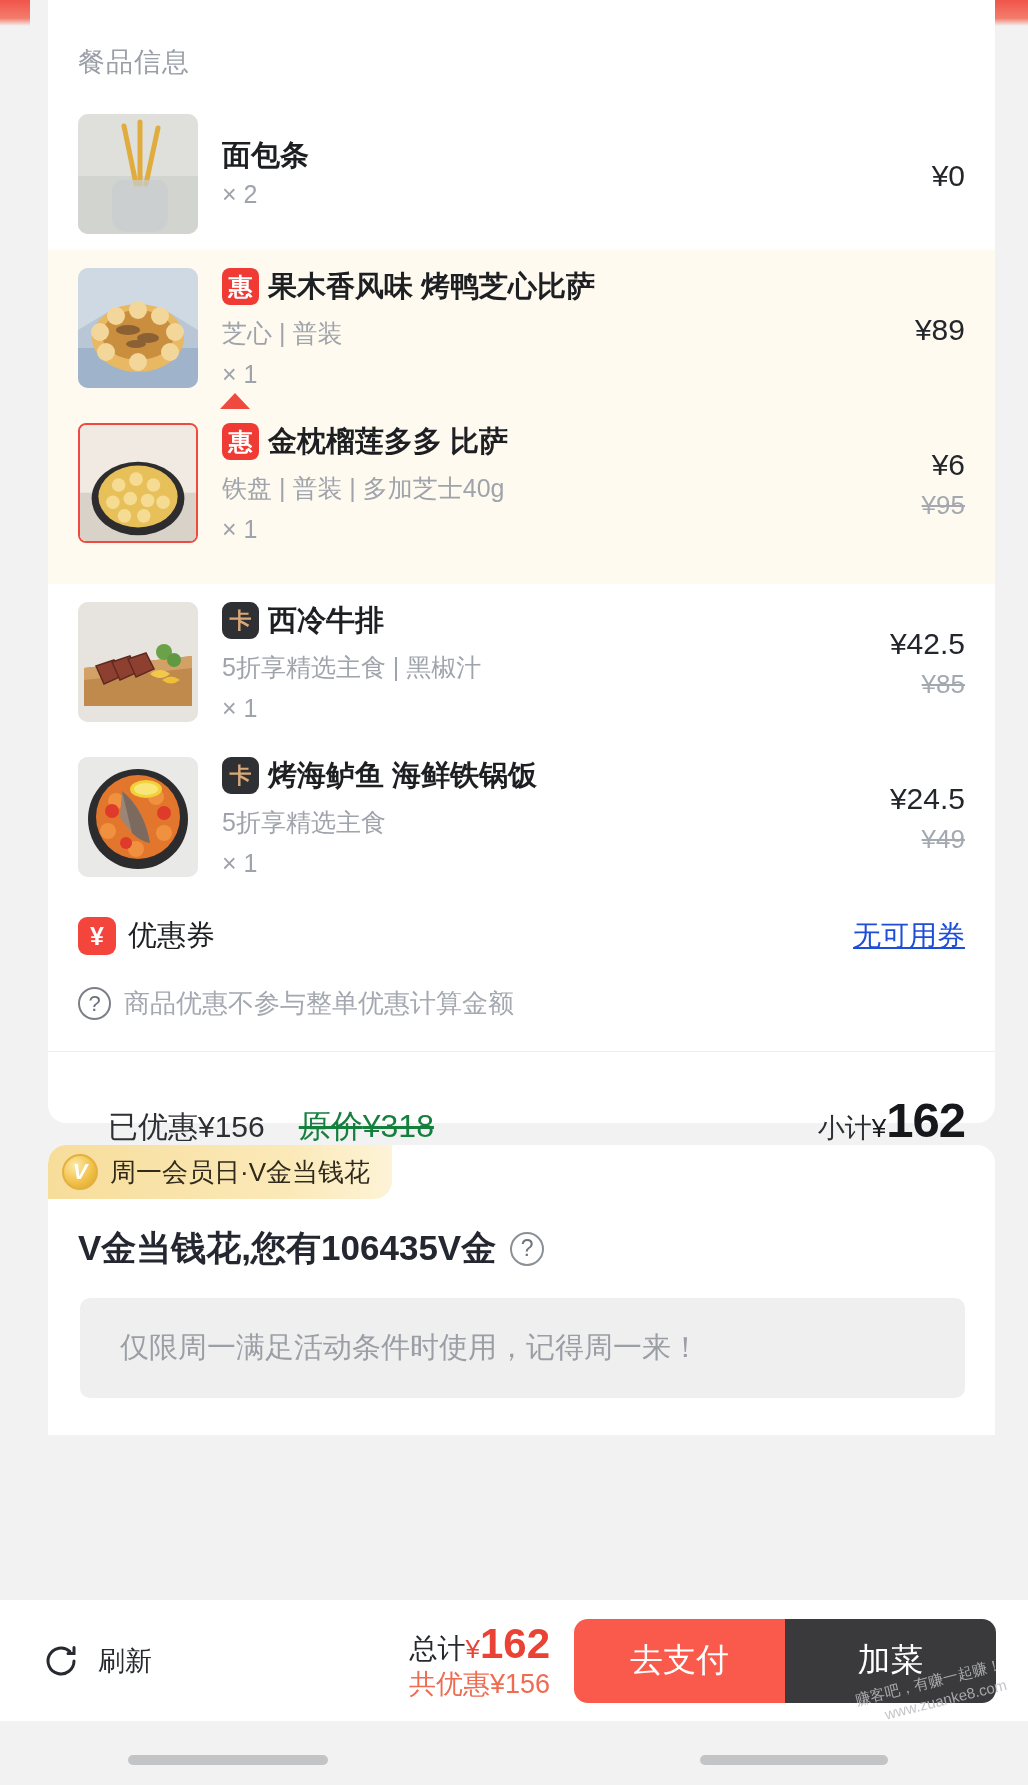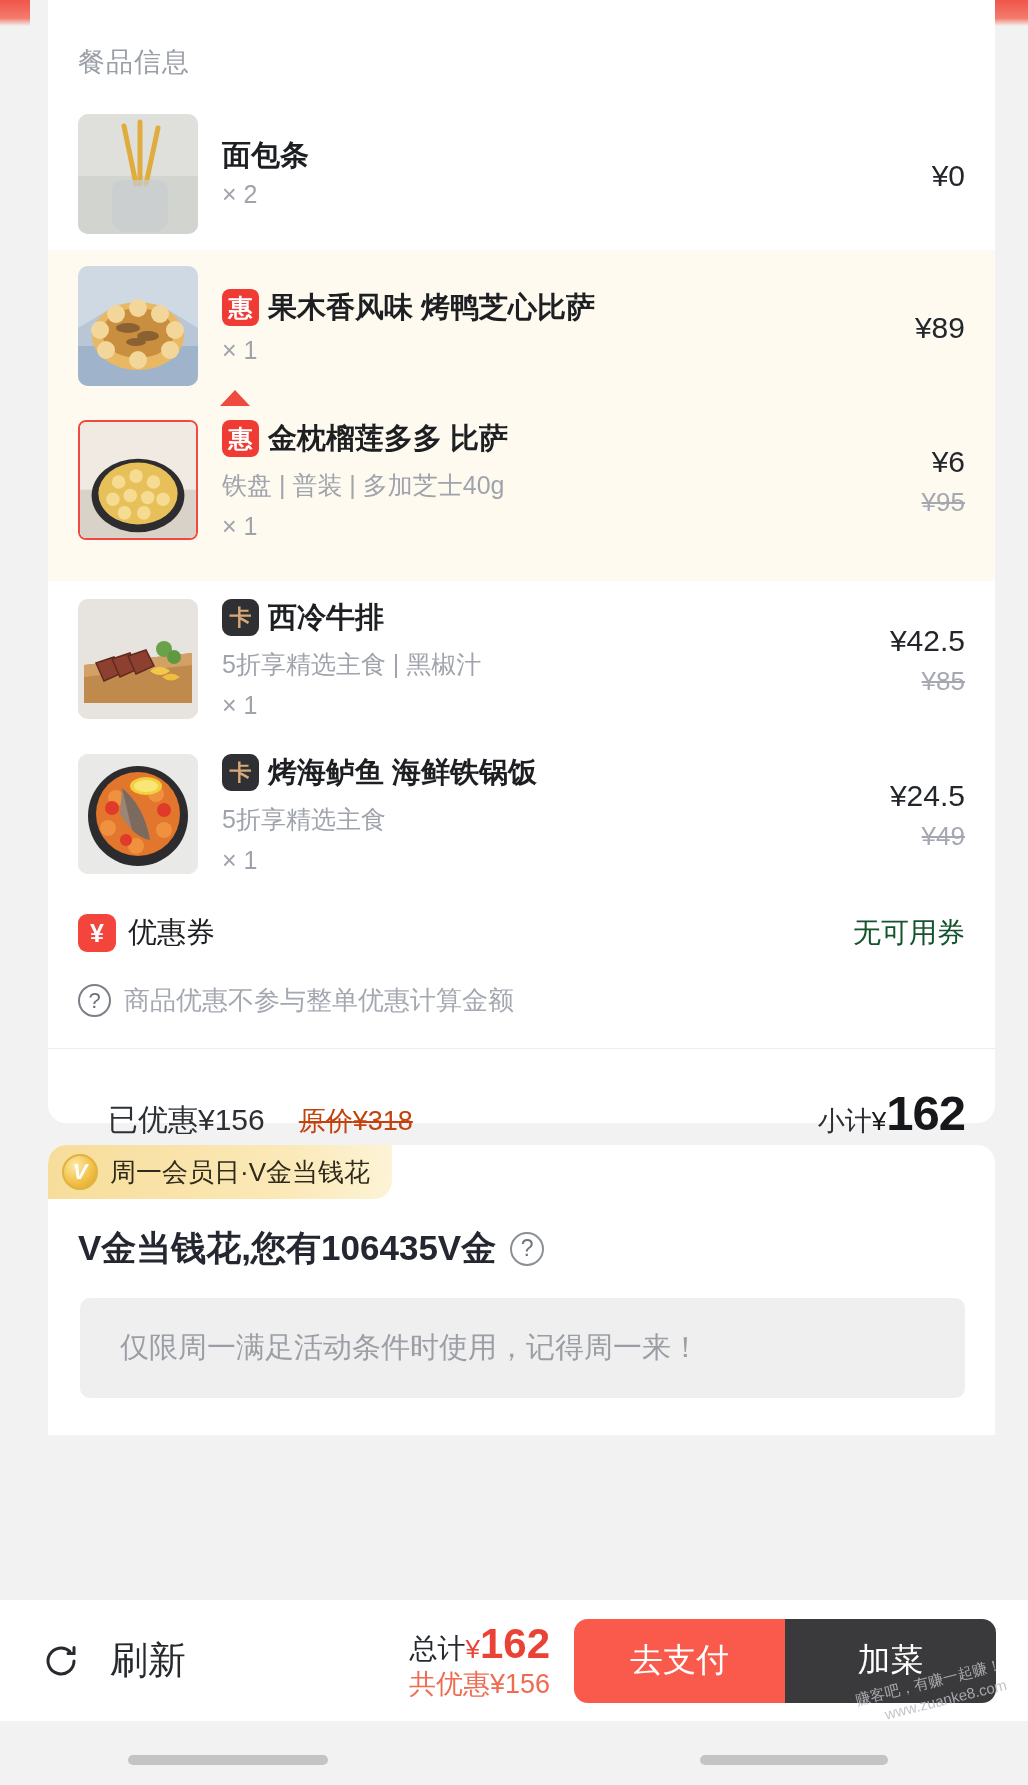--- a/index.html
+++ b/index.html
@@ -161,21 +161,21 @@
     display: inline-flex;
     align-items: center; justify-content: center;
     width: 38px; height: 38px;
     background: #f4453c;
     color: #fff;
     border-radius: 9px;
     font-size: 25px;
     font-weight: bold;
   }
   .coupon-label { font-size: 29px; color: #1d1f22; }
-  .coupon-status { font-size: 28px; color: #14532d; }
+  .coupon-status { font-size: 28px; color: #1d4ed8; text-decoration: underline; }
 
   .note-row {
     display: flex;
     align-items: center;
     gap: 13px;
     padding: 26px 30px 30px 30px;
   }
   .q-icon {
     width: 33px; height: 33px;
     border: 2px solid #7b7f87;
@@ -192,21 +192,21 @@
   }
 
   .summary-row {
     display: flex;
     align-items: baseline;
     justify-content: space-between;
     padding: 36px 30px 40px 60px;
   }
   .sum-left { display: flex; align-items: baseline; gap: 34px; }
   .sum-discount { font-size: 30px; color: #2c2f34; }
-  .sum-orig { font-size: 27px; color: #c2410c; text-decoration: line-through; margin-top: 17px; }
+  .sum-orig { font-size: 32px; color: #15803d; text-decoration: line-through; margin-top: 17px; }
   .sum-orig .lbl { text-decoration: none; }
   .sub-wrap { display: flex; align-items: baseline; }
   .sub-label { font-size: 27px; color: #2c2f34; }
   .sub-yen { font-size: 26px; color: #16181c; }
   .sub-amount { font-size: 49px; font-weight: bold; color: #16181c; letter-spacing: -1px; }
 
   
   #vgold-card {
     top: 1145px;
     height: 290px;
@@ -265,21 +265,21 @@
     background: #ffffff;
     display: flex;
     align-items: center;
     padding: 0 32px 0 40px;
   }
   .refresh {
     display: flex; align-items: center; gap: 16px;
     flex: 0 0 auto;
   }
   .refresh-icon { width: 42px; height: 42px; flex: 0 0 auto; }
-  .refresh-label { font-size: 38px; color: #26292e; margin-left: 12px; }
+  .refresh-label { font-size: 27px; color: #26292e; }
 
   .totals {
     flex: 1 1 auto;
     text-align: right;
     padding-right: 24px;
     line-height: 1.05;
   }
   .total-line { white-space: nowrap; }
   .total-label { font-size: 28px; color: #26292e; }
   .total-yen { font-size: 26px; color: #ea4335; }
@@ -393,20 +393,21 @@
                 <ellipse cx="70" cy="70" rx="11" ry="5"></ellipse>
               <ellipse cx="58" cy="76" rx="10" ry="4"></ellipse>
             </g>
           </svg>
         </div>
         <div class="info">
           <div class="name-line">
             <span class="tag-hui">惠</span>
             <span class="goods-name">果木香风味 烤鸭芝心比萨</span>
           </div>
+          <div class="goods-spec">芝心 | 普装</div>
           <div class="goods-qty">× 1</div>
         </div>
         <div class="price-col">
           <div class="price-now">¥89</div>
         </div>
       </div>
 
       <div class="goods-row highlight" style="padding-bottom:40px;">
         <div class="arrow-up" style="top:-12px;left:172px;"></div>
         <div class="thumb selected">

